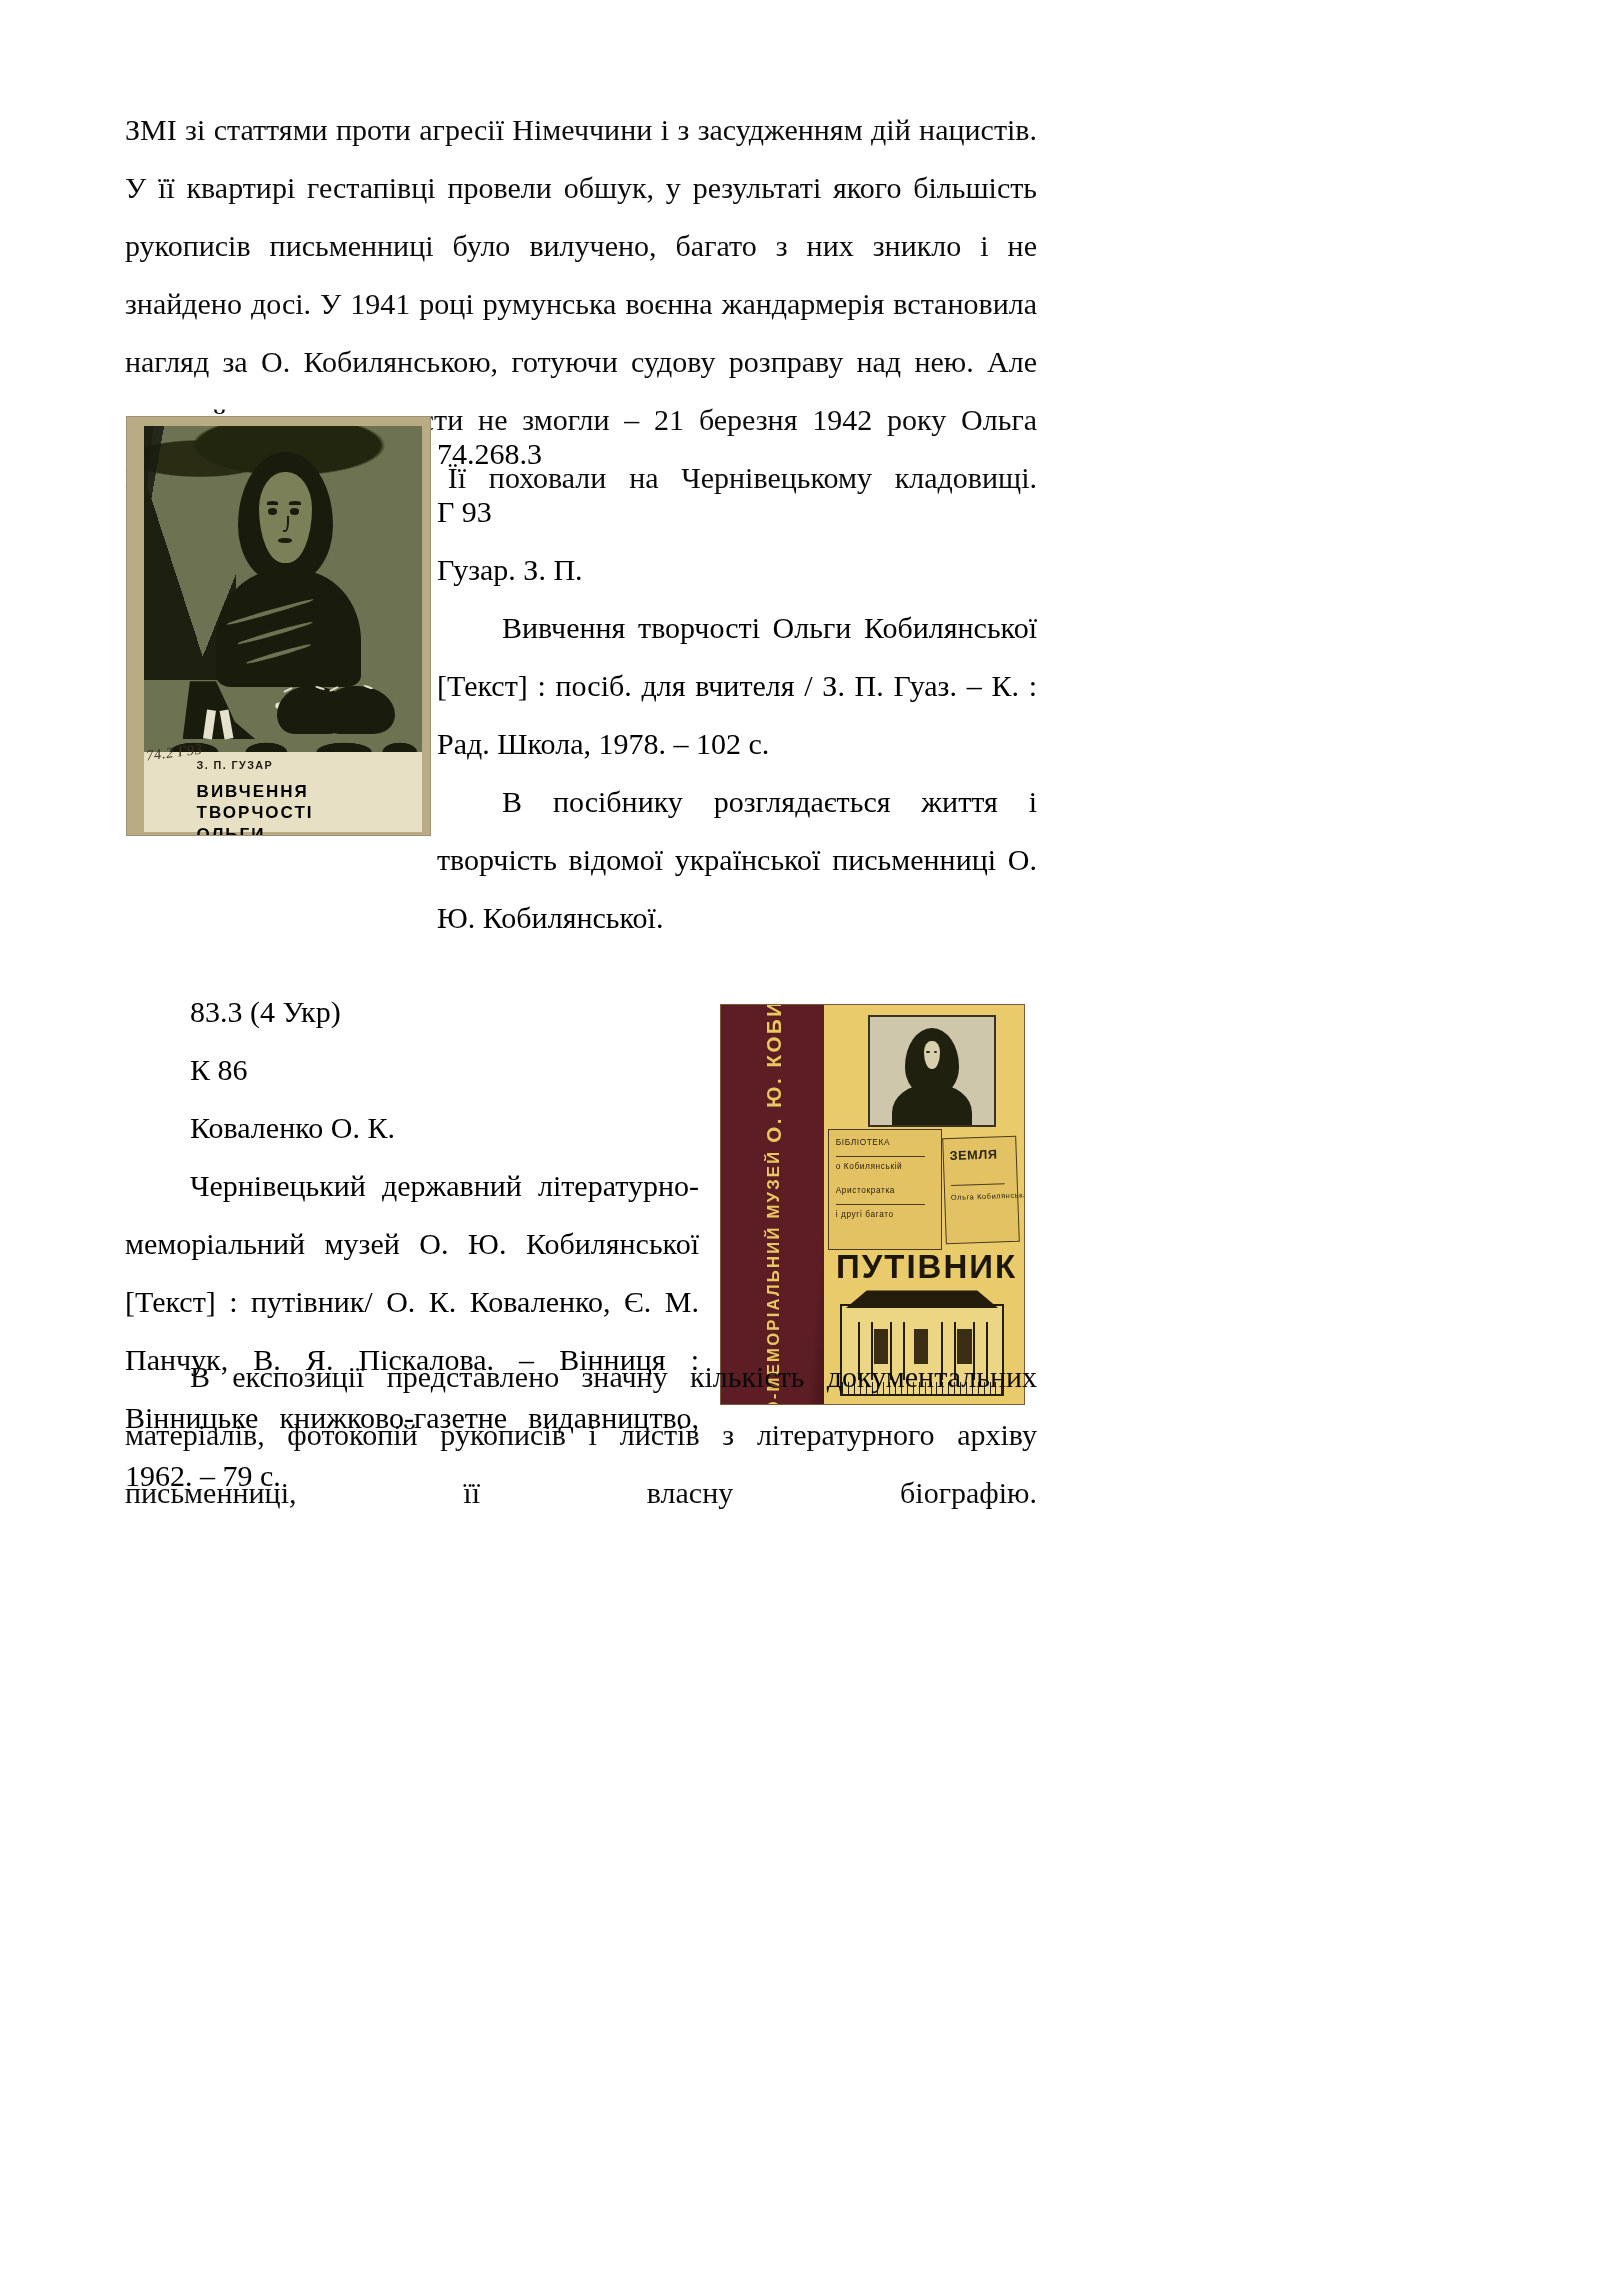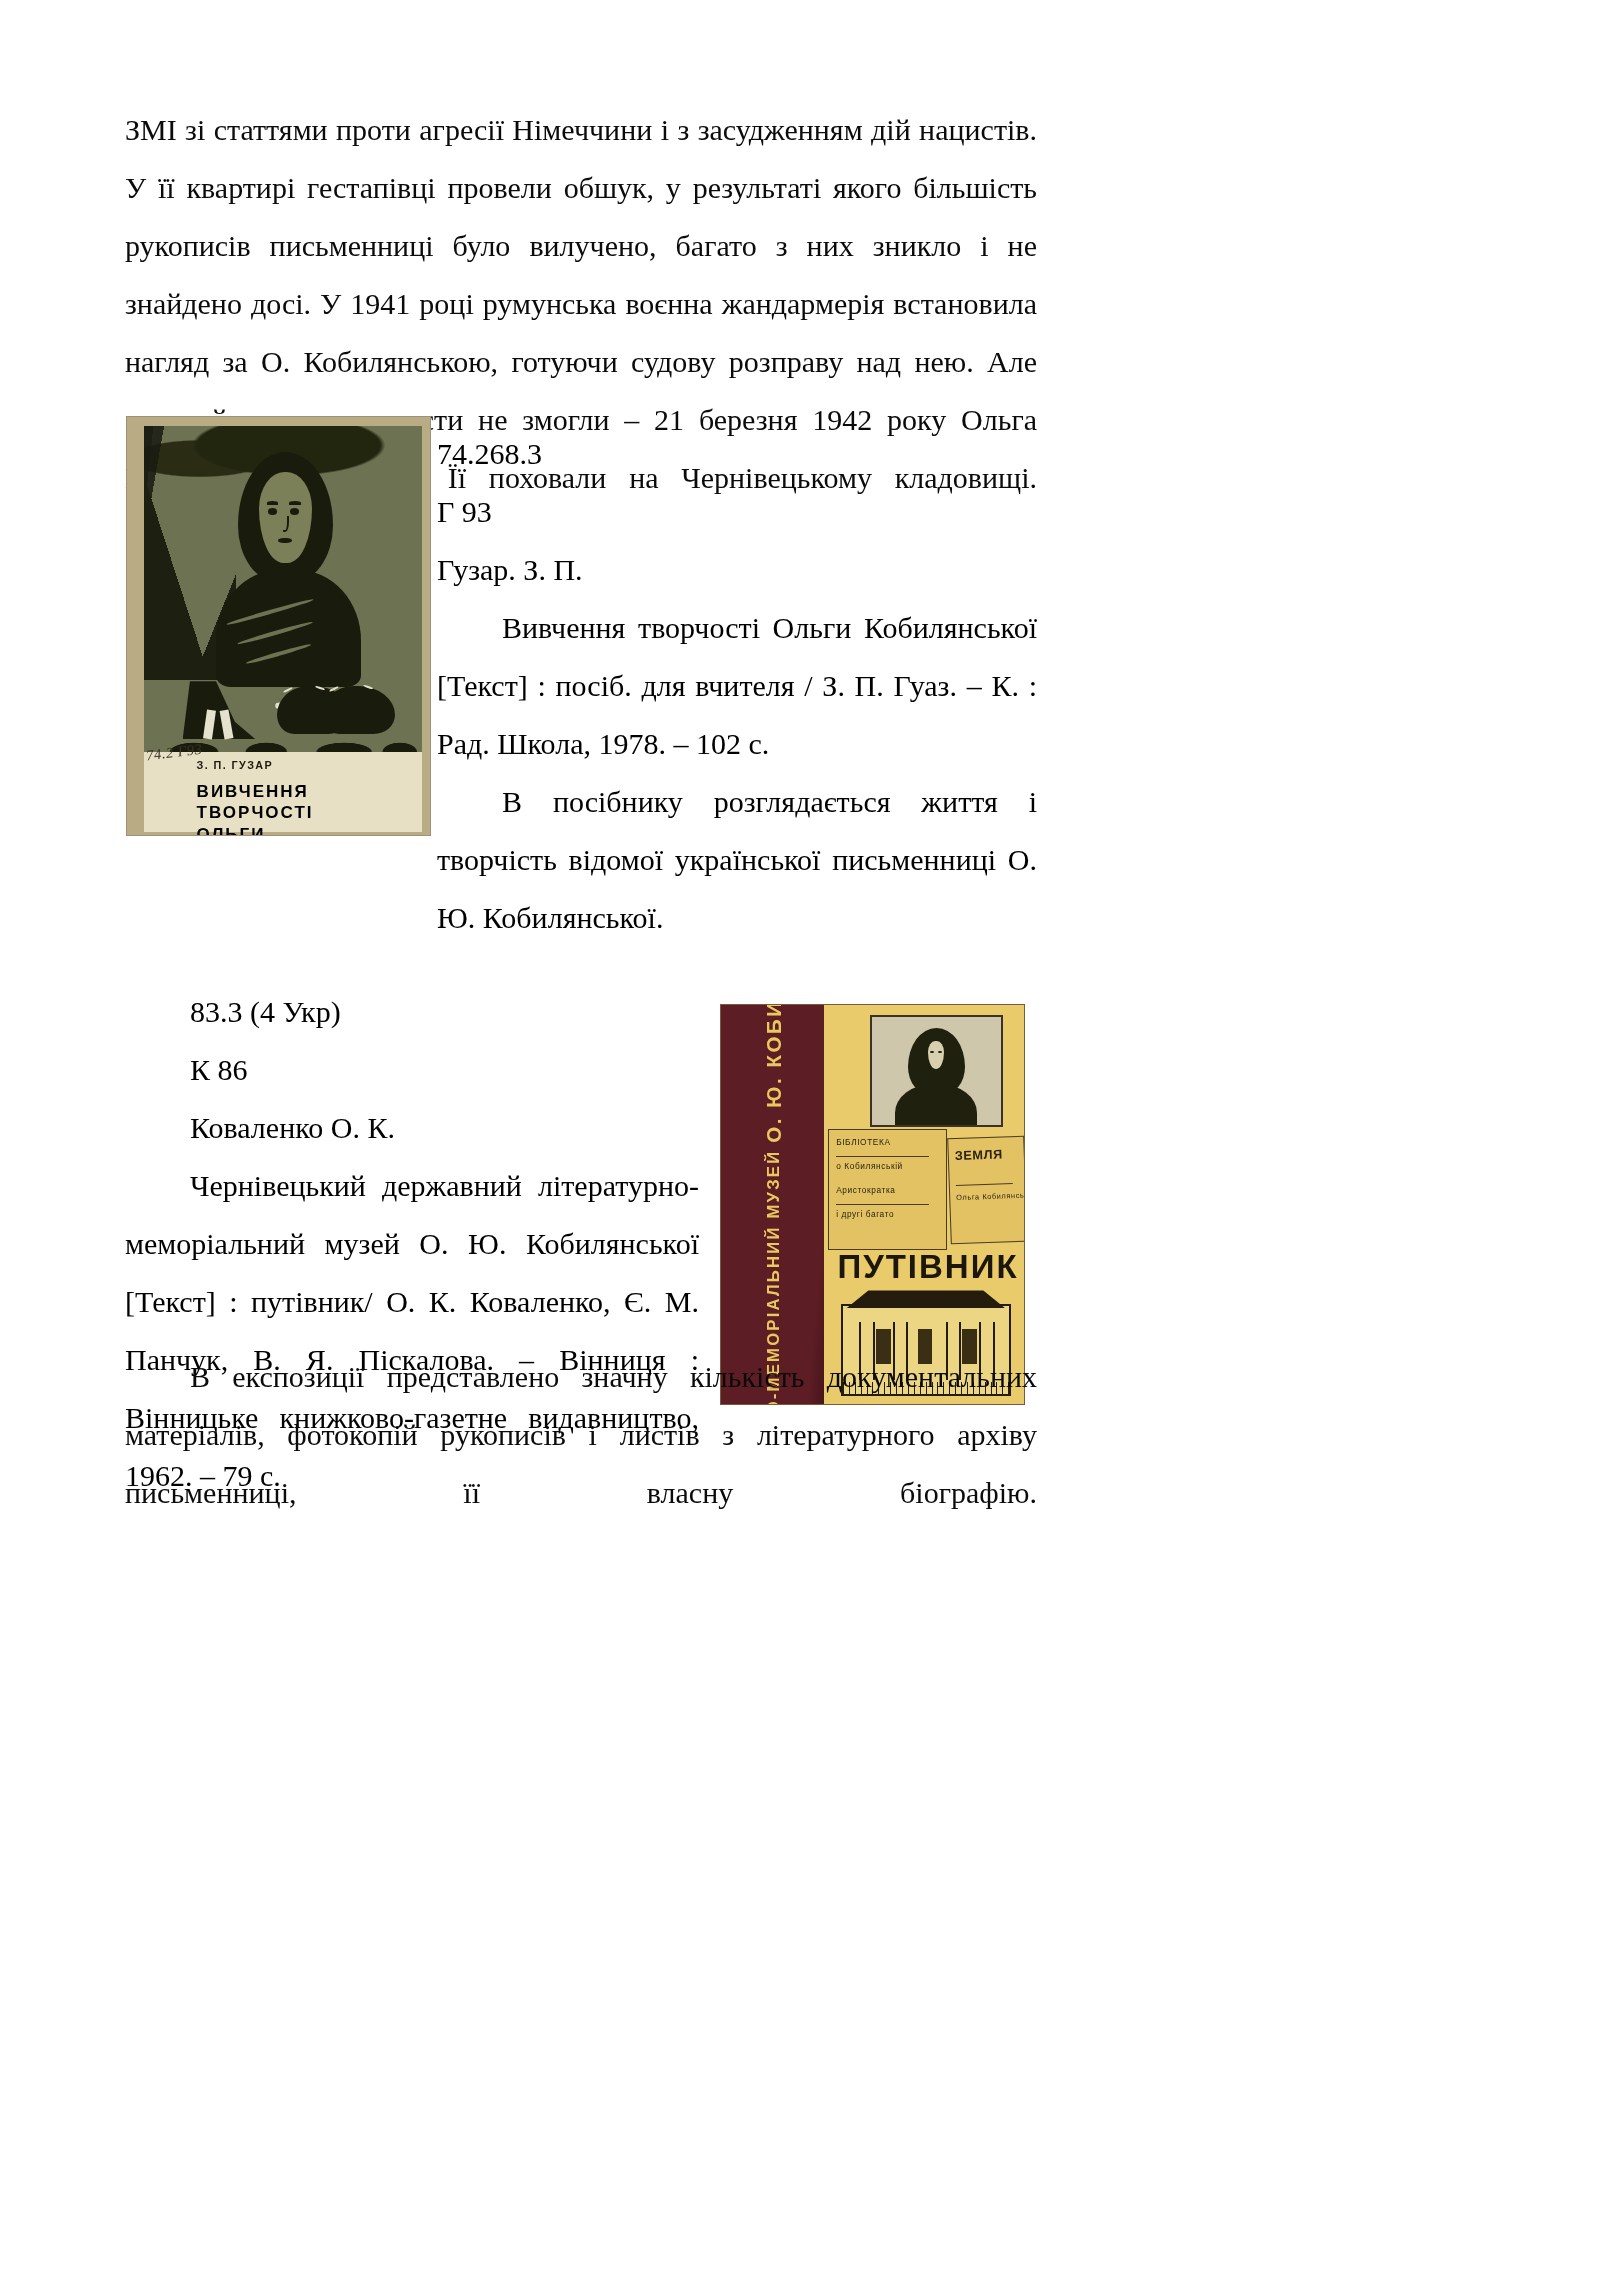--- a/index.html
+++ b/index.html
@@ -348,21 +348,20 @@
     font-size: 20.6px;
     letter-spacing: 2.5px;
   }
   .c2-panel {
     position: absolute;
     left: 34%;
     top: 0;
     width: 66%;
     height: 100%;
     background: #e9cb6c;
-    padding-left: 8px;
   }
   
   .c2-portrait {
     position: absolute;
     left: 22%;
     top: 2.5%;
     width: 62%;
     height: 27%;
     background: #ddd5bd;
     border: 2px solid #3a3228;

